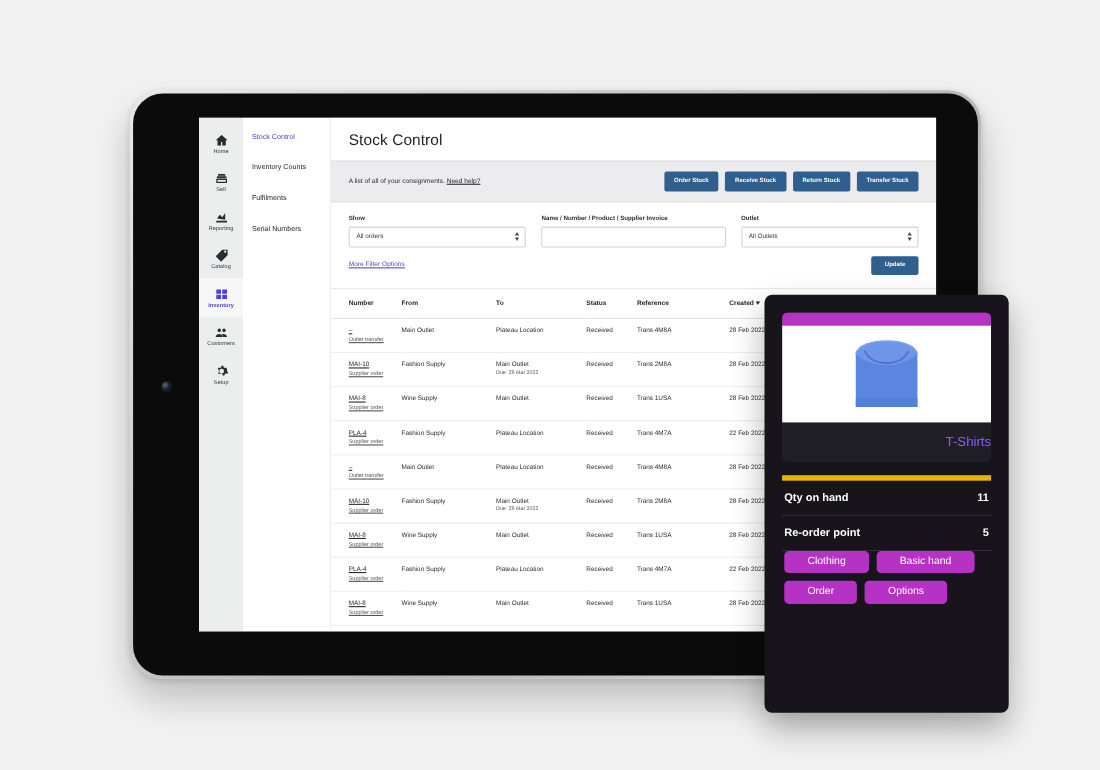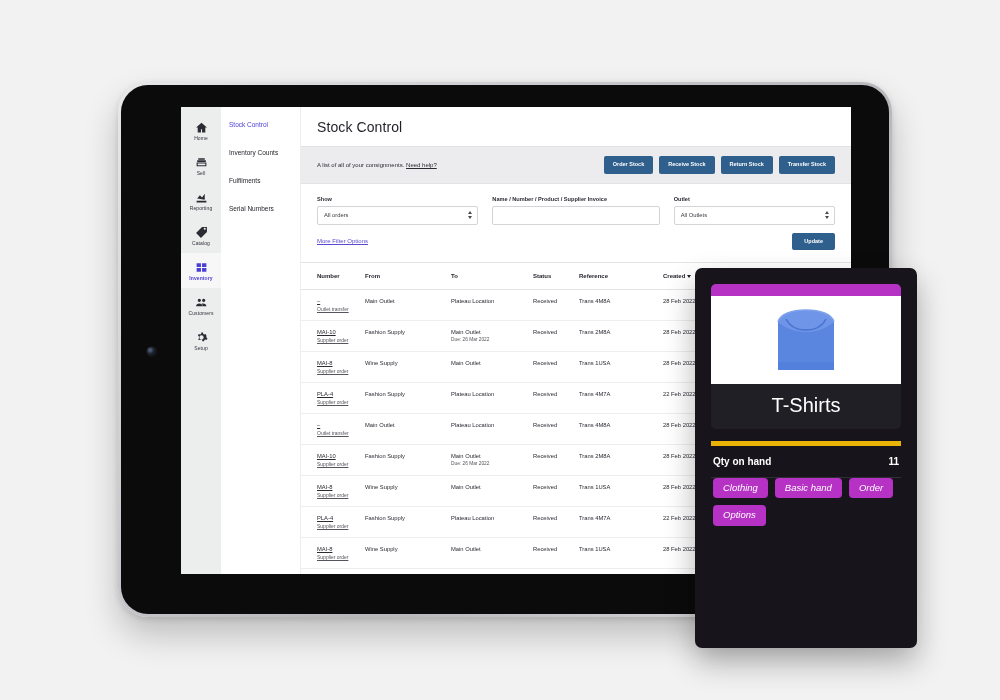--- a/index.html
+++ b/index.html
@@ -135,33 +135,33 @@
   
   .panel {
     position:absolute; left: 695px; top: 268px; width: 222px; height: 380px;
     background: #17151b; border-radius: 7px;
     box-shadow: 0 14px 30px rgba(0,0,0,.30);
     padding: 16px 16px 14px;
   }
   .prod-card { border-radius: 5px; overflow: hidden; background:#211f26; }
   .prod-accent { height: 12px; background: #b532c4; }
   .prod-img { height: 88px; background:#fff; display:flex; align-items:center; justify-content:center; }
-  .prod-name { text-align:center; color:#ffffff; font-size: 20px; padding: 10px 0 12px; font-weight: 400; }
+  .prod-name { text-align:right; color:#8b5cf6; font-size: 12px; padding: 10px 0 12px; font-weight: 400; }
 
   .stat-row {
     display:flex; align-items:center; justify-content: space-between;
     padding: 10px 2px; border-bottom: 1px solid #312e38; color:#fff; font-size: 10px; font-weight: bold;
   }
   .stat-row:first-of-type { border-top: 5px solid #eab308; }
   .stat-val { font-weight: bold; }
   .cat-title { color:#fff; font-size: 11px; font-weight: bold; padding: 14px 2px 9px; }
   .chips { display:flex; flex-wrap: wrap; gap: 7px; padding-left: 2px; }
   .chip {
     background:#b532c4; color:#fff; font-size: 9.5px; border-radius: 4px;
-    padding: 5px 10px; line-height: 1.1; white-space: nowrap; font-style: italic;
+    padding: 5px 21px; line-height: 1.1; white-space: nowrap;
   }
   .sp { margin-top: 12px; }
 </style>
 </head>
 <body>
 
 <div id="stage">
 
   <div class="tablet">
     <div class="tablet-bezel">
@@ -428,20 +428,24 @@
         </svg>
       </div>
       <div class="prod-name">T-Shirts</div>
     </div>
 
     <div class="sp">
       <div class="stat-row">
         <span>Qty on hand</span>
         <span class="stat-val">11</span>
       </div>
+      <div class="stat-row">
+        <span>Re-order point</span>
+        <span class="stat-val">5</span>
+      </div>
     </div>
 
     <div class="chips" id="chips">
         <span class="chip">Clothing</span>
         <span class="chip">Basic hand</span>
         <span class="chip">Order</span>
         <span class="chip">Options</span>
       </div>
   </aside>
 </div>

